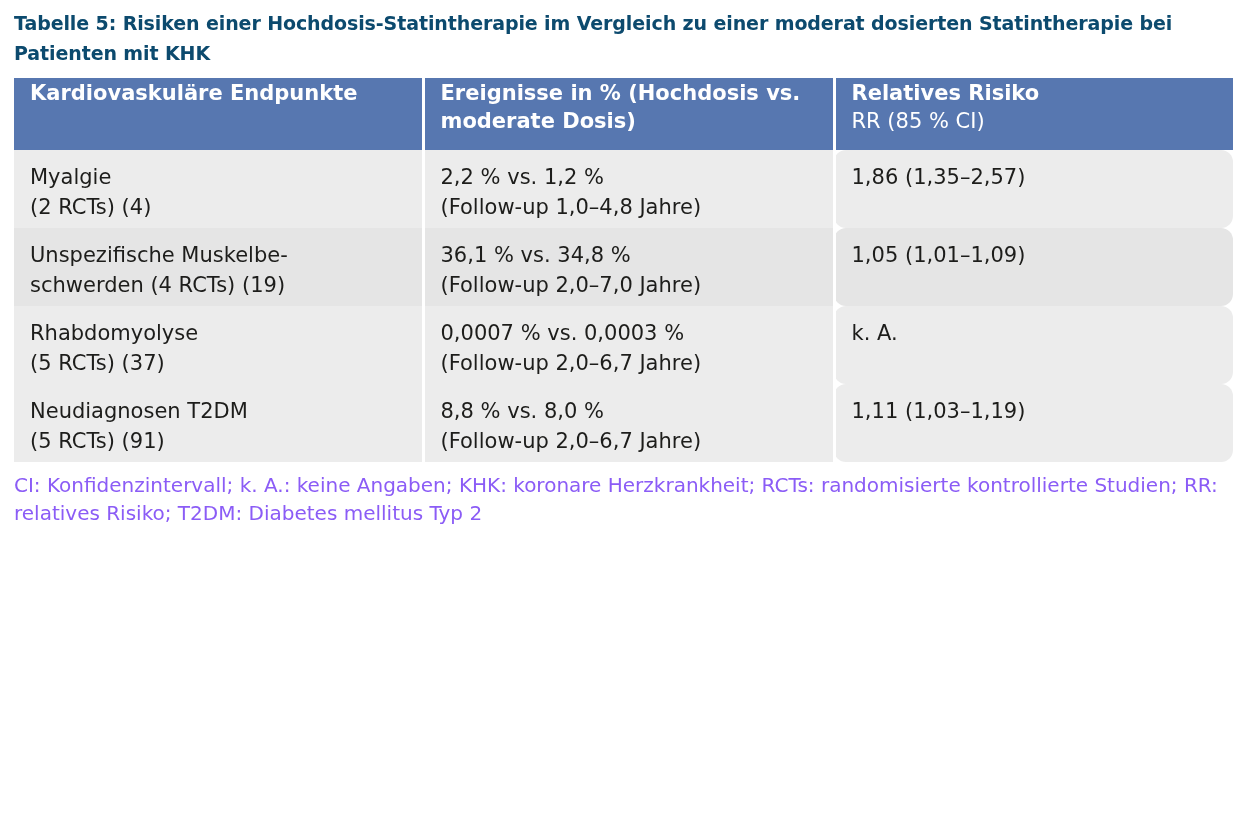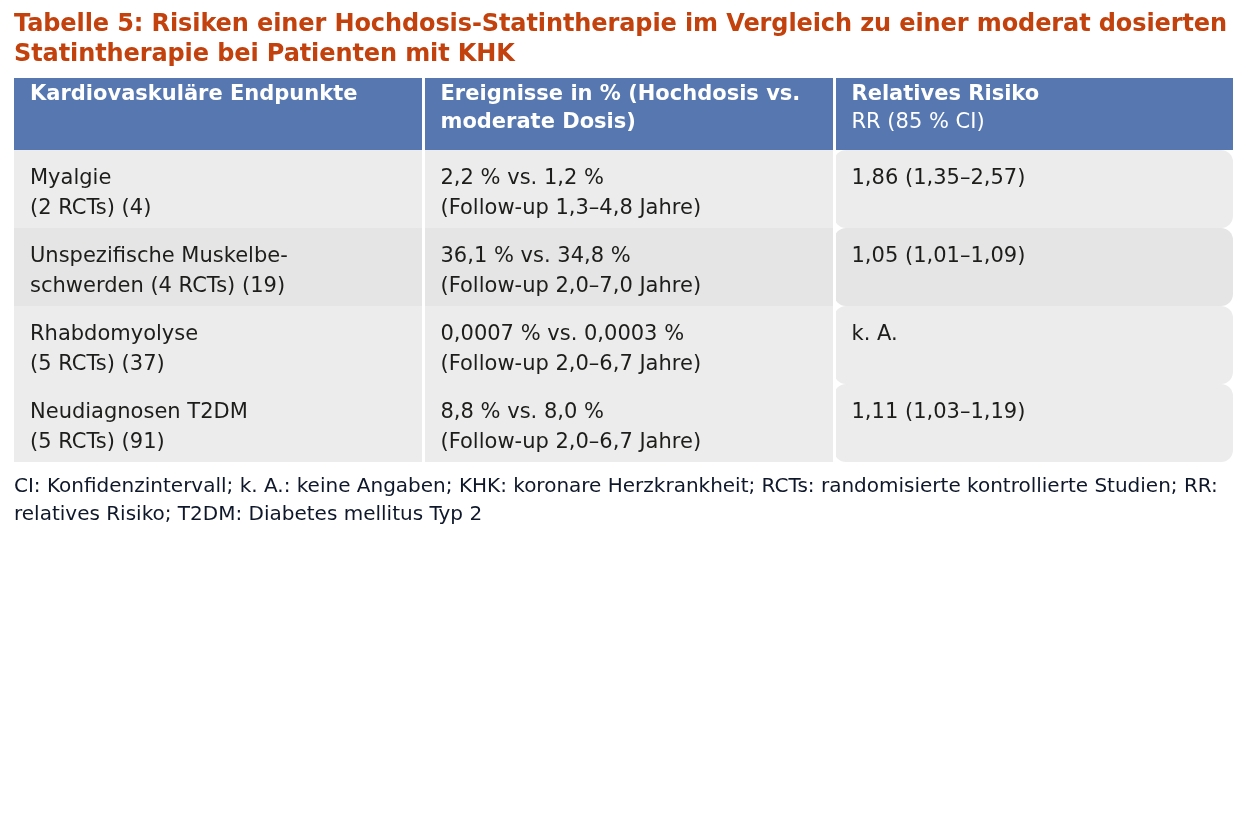--- a/index.html
+++ b/index.html
@@ -13,24 +13,24 @@
     font-family: "DejaVu Sans", sans-serif;
     color: #1a1a1a;
     overflow: hidden;
   }
   .page {
     padding: 8px 14px 0 14px;
     box-sizing: border-box;
     width: 1247px;
   }
   .table-caption {
-    font-size: 24px;
+    font-size: 19px;
     line-height: 30px;
     font-weight: 600;
-    color: #c2410c;
+    color: #0c4a6e;
     margin: 0 0 10px 0;
     letter-spacing: -0.1px;
   }
   table.data-table {
     border-collapse: collapse;
     width: 1219px;
     table-layout: fixed;
   }
   table.data-table col.c1 { width: 409px; }
   table.data-table col.c2 { width: 411px; }
@@ -65,21 +65,21 @@
   }
   tbody td:last-child { border-right: none; border-radius: 12px; }
   tbody tr.shade td { background: #ececec; }
   tbody tr.plain td { background: #e5e5e5; }
   .cell-line { display: block; white-space: nowrap; }
 
   .footnote {
     margin-top: 9px;
     font-size: 20px;
     line-height: 28px;
-    color: #0f172a;
+    color: #8b5cf6;
     width: 1225px;
   }
 </style>
 </head>
 <body>
 
 <div class="page">
 
   <div class="table-caption">Tabelle 5: Risiken einer Hochdosis-Statintherapie im Vergleich zu einer moderat dosierten Statintherapie bei Patienten mit KHK</div>
 
@@ -104,21 +104,21 @@
       </tr>
     </thead>
     <tbody>
       <tr class="shade">
         <td>
           <span class="cell-line">Myalgie</span>
           <span class="cell-line">(2 RCTs) (4)</span>
         </td>
         <td>
           <span class="cell-line">2,2 % vs. 1,2 %</span>
-          <span class="cell-line">(Follow-up 1,3–4,8 Jahre)</span>
+          <span class="cell-line">(Follow-up 1,0–4,8 Jahre)</span>
         </td>
         <td>1,86 (1,35–2,57)</td>
       </tr>
       <tr class="plain">
         <td>
           <span class="cell-line">Unspezifische Muskelbe-</span>
           <span class="cell-line">schwerden (4 RCTs) (19)</span>
         </td>
         <td>
           <span class="cell-line">36,1 % vs. 34,8 %</span>

